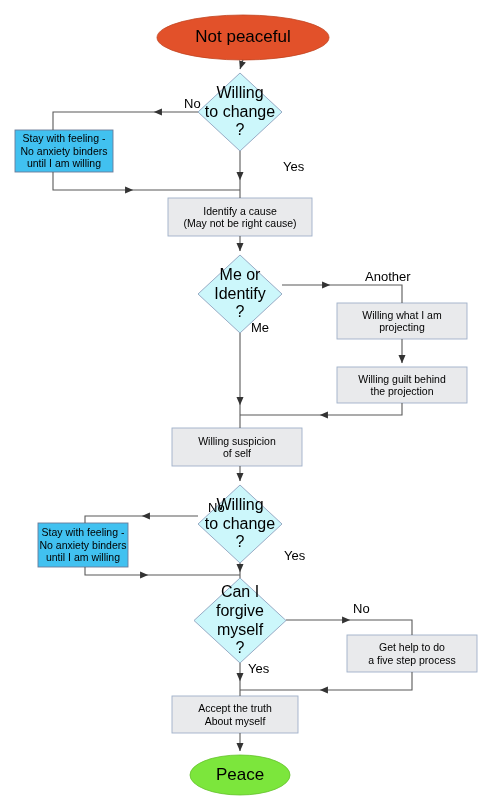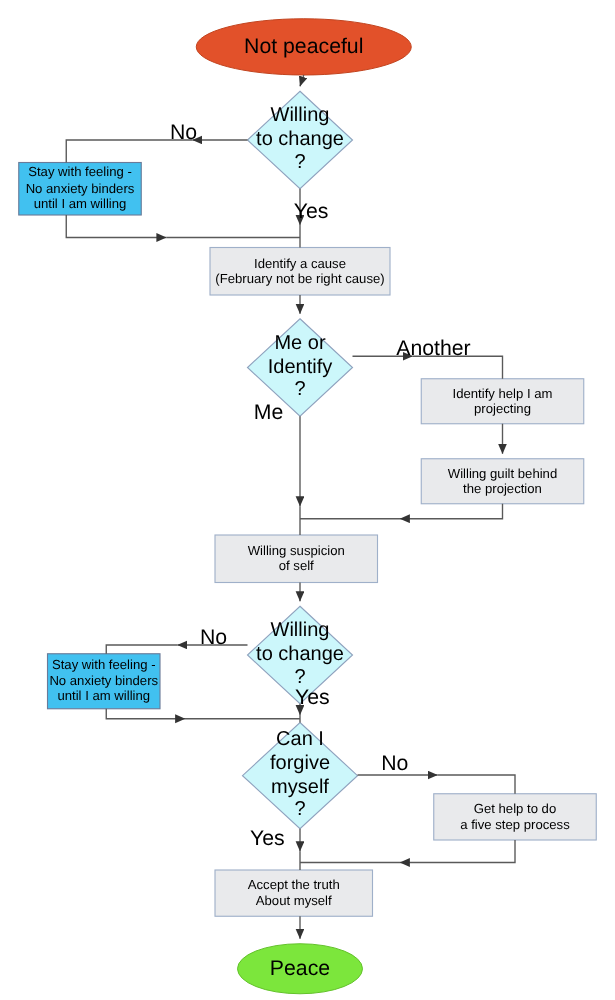--- a/index.html
+++ b/index.html
@@ -35,23 +35,24 @@
     pointer-events: none;
     color: #000000;
     line-height: 1.18;
     white-space: pre-line;
   }
   .lbl-terminator { font-size: 17px; }
   .lbl-process    { font-size: 10.5px; }
   .lbl-decision   { font-size: 16px; }
   .edge-label {
     position: absolute;
-    font-size: 17px;
+    font-size: 13px;
     color: #000000;
     white-space: nowrap;
+    margin-left: 48px;
   }
 </style>
 </head>
 <body>
 
 <div id="flow-root">
 
   <svg class="flow-canvas" viewBox="0 0 492 800">
     <defs>
       <marker id="arrow" markerWidth="9" markerHeight="9" refX="7.2" refY="3.2" orient="auto" markerUnits="strokeWidth">
@@ -141,27 +142,27 @@
 
   <div class="node-label lbl-decision" style="left:198px;top:73px;width:84px;height:78px;">Willing
 to change
 ?</div>
 
   <div class="node-label lbl-process" style="left:15px;top:130px;width:98px;height:42px;">Stay with feeling -
 No anxiety binders
 until I am willing</div>
 
   <div class="node-label lbl-process" style="left:168px;top:198px;width:144px;height:38px;">Identify a cause
-(February not be right cause)</div>
+(May not be right cause)</div>
 
   <div class="node-label lbl-decision" style="left:198px;top:255px;width:84px;height:78px;">Me or
 Identify
 ?</div>
 
-  <div class="node-label lbl-process" style="left:337px;top:303px;width:130px;height:36px;">Identify help I am
+  <div class="node-label lbl-process" style="left:337px;top:303px;width:130px;height:36px;">Willing what I am
 projecting</div>
 
   <div class="node-label lbl-process" style="left:337px;top:367px;width:130px;height:36px;">Willing guilt behind
 the projection</div>
 
   <div class="node-label lbl-process" style="left:172px;top:428px;width:130px;height:38px;">Willing suspicion
 of self</div>
 
   <div class="node-label lbl-decision" style="left:198px;top:485px;width:84px;height:78px;">Willing
 to change

